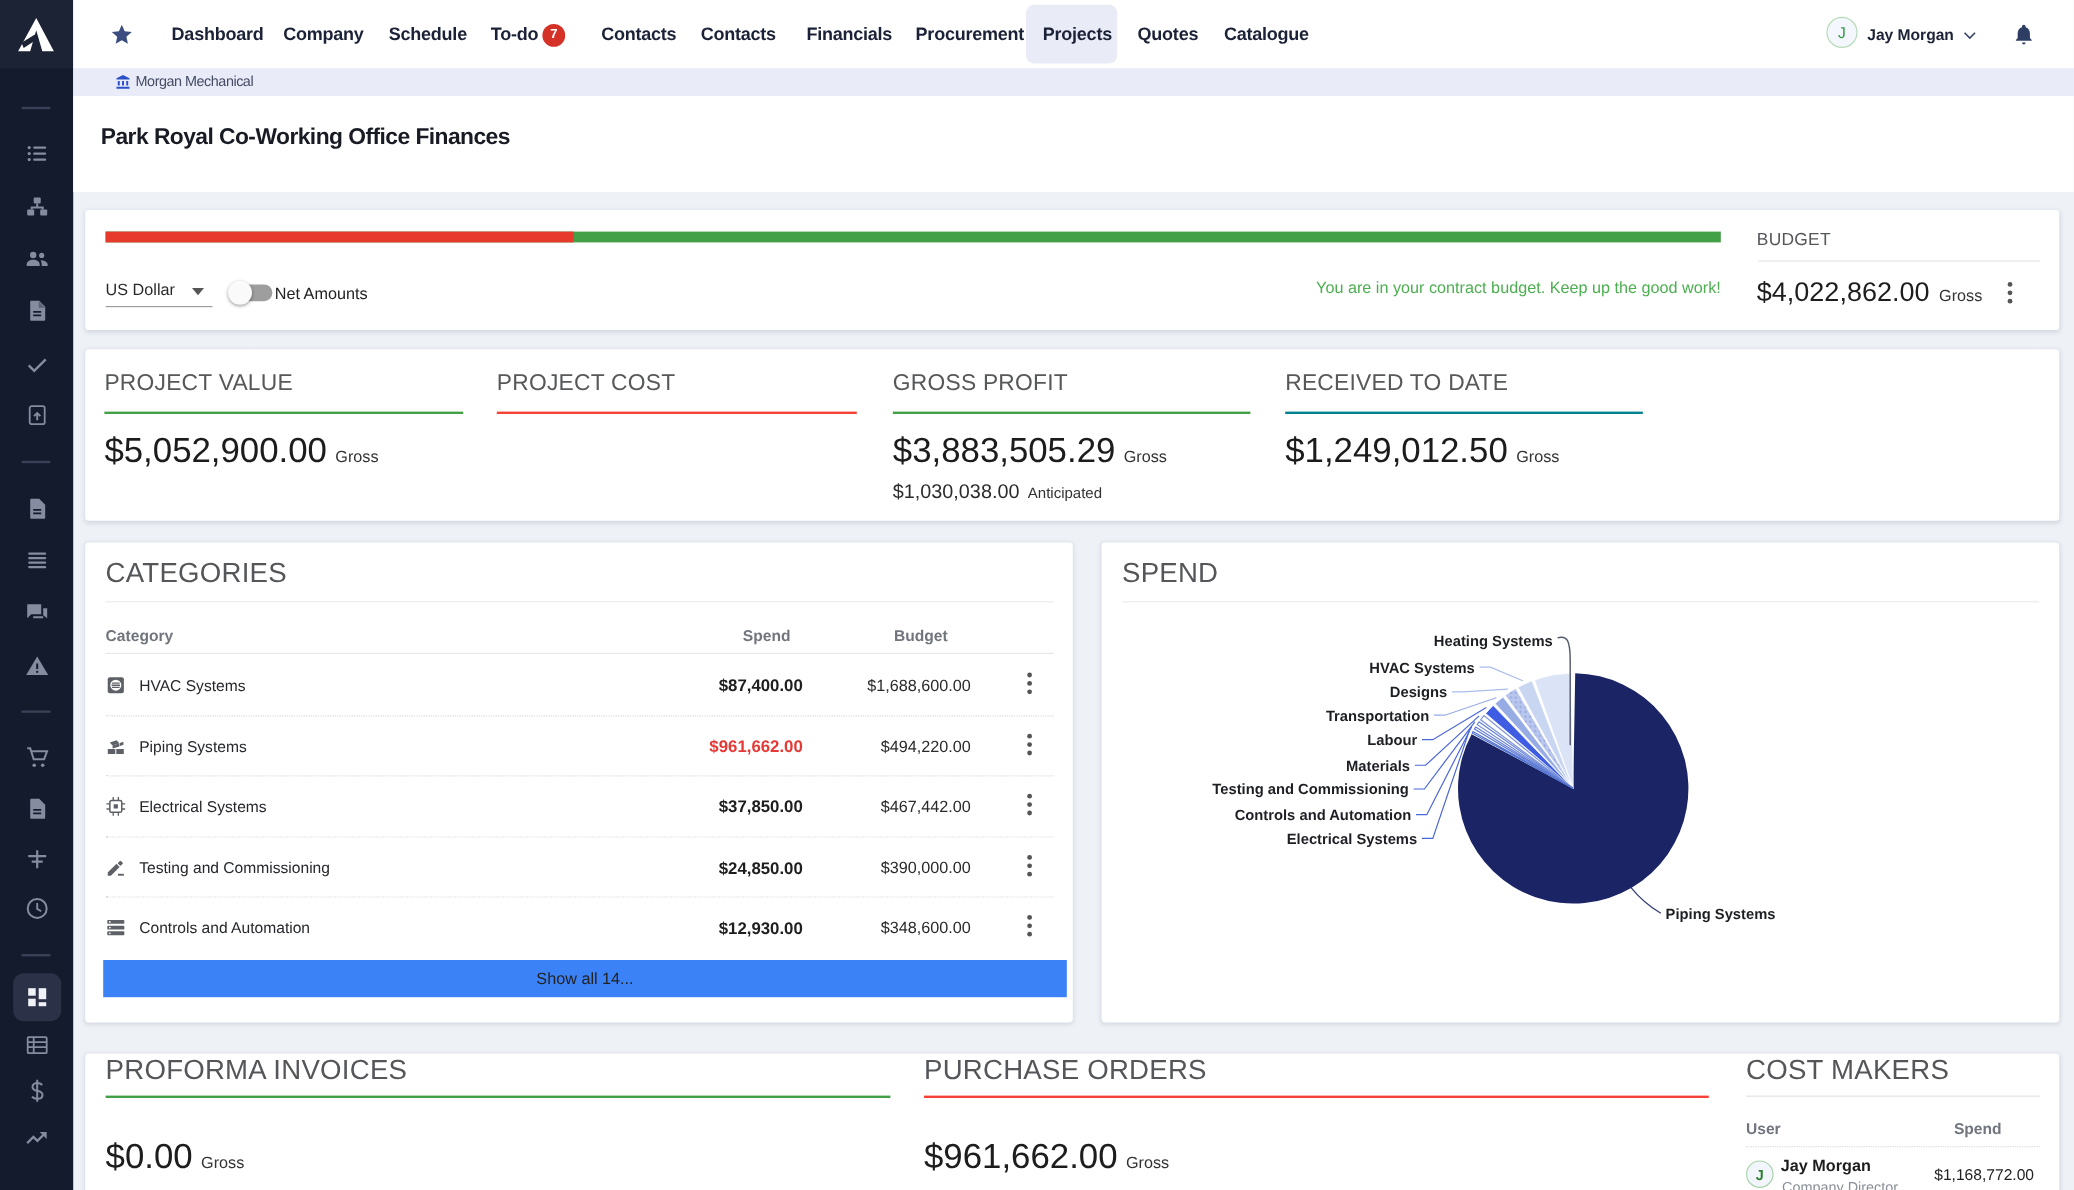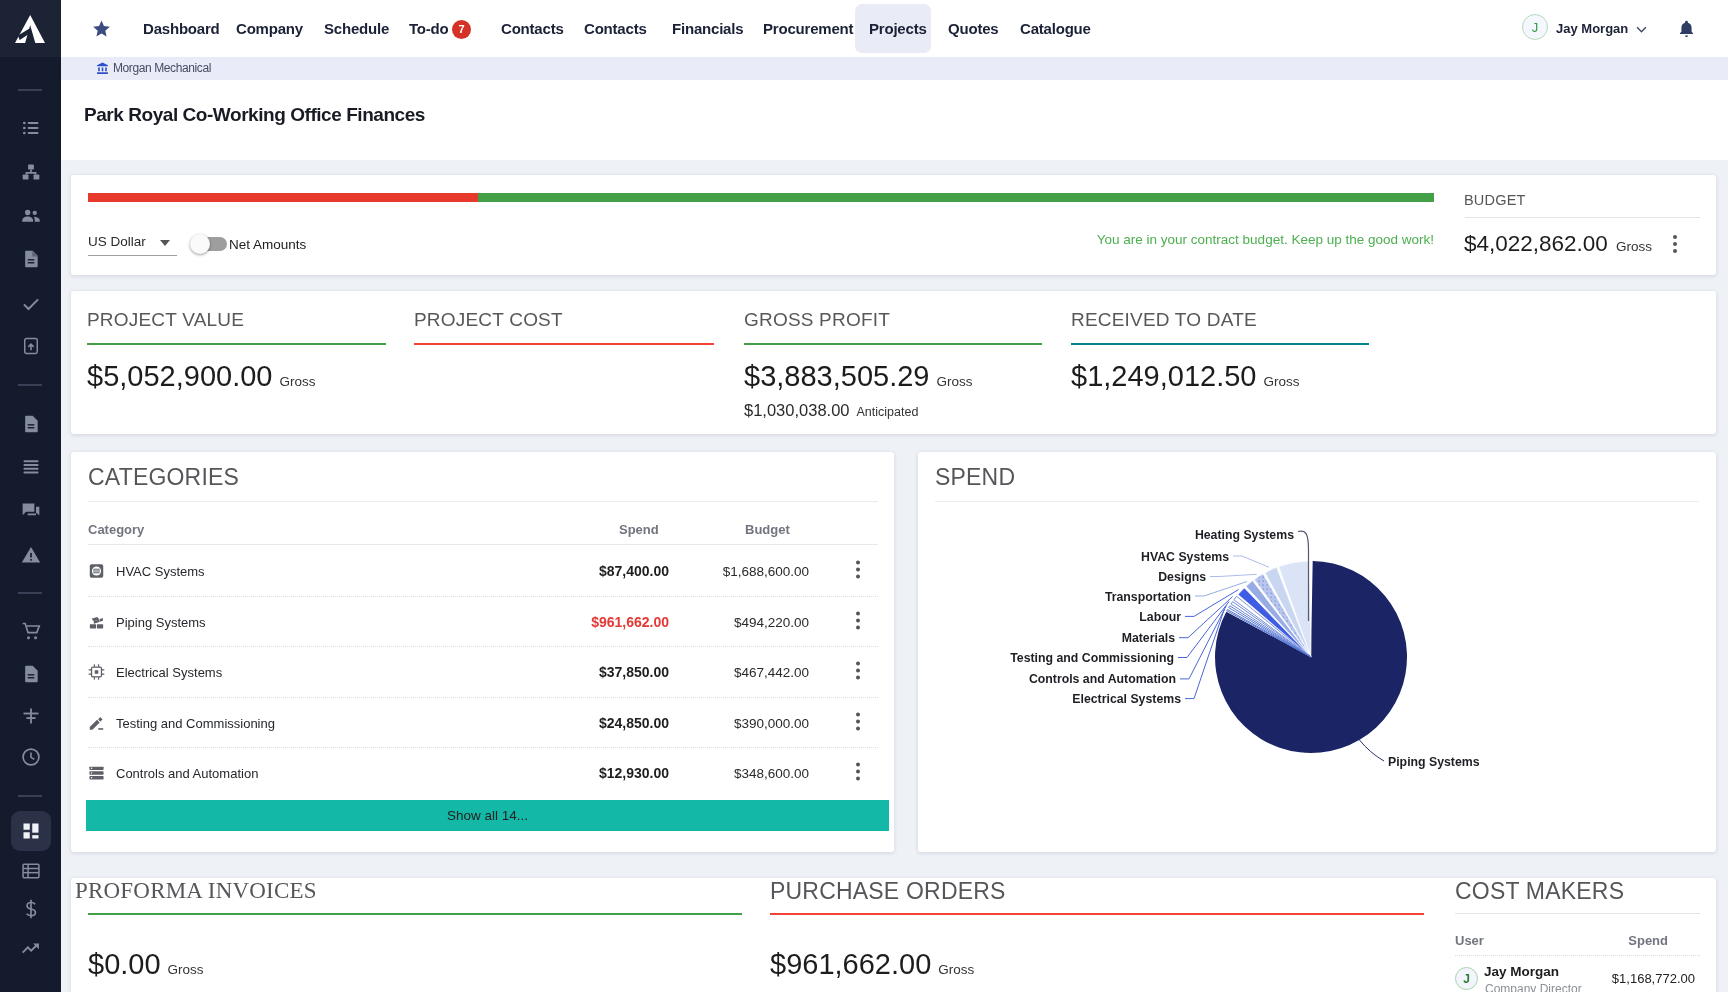--- a/index.html
+++ b/index.html
@@ -66,21 +66,21 @@
 #catline { position:absolute; left:17px; top:49px; width:790px; border-top:1px solid #ececec; }
 .th { position:absolute; font-size:13px; font-weight:700; color:#71757e; }
 #thline { position:absolute; left:17px; top:92px; width:790px; border-top:1px solid #e8e8e8; }
 .catrow { position:absolute; left:17px; width:790px; height:51px; }
 .catrow .nm { position:absolute; left:28px; top:50%; transform:translateY(-50%); font-size:13px; color:#26282d; }
 .catrow .ic { position:absolute; left:0px; top:50%; transform:translateY(-50%); }
 .catrow .sp { position:absolute; right:209px; top:50%; transform:translateY(-50%); font-size:14px; font-weight:700; color:#1e1e1e; }
 .catrow .bg2 { position:absolute; right:69px; top:50%; transform:translateY(-50%); font-size:13.5px; color:#2a2a2a; }
 .catrow .kb { position:absolute; right:18px; top:50%; transform:translateY(-50%); }
 .rowsep { border-top:1px dotted #dcdcdc; }
-#showall { position:absolute; left:15px; top:348px; width:803px; height:31px; background:#14b8a6; text-align:center; line-height:31px; font-size:13.5px; color:#222; }
+#showall { position:absolute; left:15px; top:348px; width:803px; height:31px; background:#3b82f6; text-align:center; line-height:31px; font-size:13.5px; color:#222; }
 
 
 #spendhead { position:absolute; left:17px; top:12px; }
 #spendline { position:absolute; left:17px; top:49px; width:764px; border-top:1px solid #ececec; }
 
 
 .b5head { position:absolute; top:0px; }
 .b5line { position:absolute; top:35px; height:2px; }
 .b5val { position:absolute; top:52px; font-size:29px; color:#1d1d1d; white-space:nowrap;margin-top:18px; }
 .b5val .gross { font-size:13.5px; color:#333; margin-left:7px; }
@@ -464,21 +464,21 @@
       <text x="257" y="190.2">Materials</text>
       <text x="256" y="210.0">Testing and Commissioning</text>
       <text x="258" y="231.4">Controls and Automation</text>
       <text x="263" y="251.1">Electrical Systems</text>
     </g>
     <text x="470" y="313.5" font-size="12.3" font-weight="bold" fill="#1d1f24">Piping Systems</text>
   </svg>
 </div>
 
 <div class="card" id="card5">
-  <div class="b5head sechead" style="left:4px;font-family:Liberation Serif, serif;">PROFORMA INVOICES</div>
+  <div class="b5head sechead" style="left:17px;">PROFORMA INVOICES</div>
   <div class="b5line" style="left:17px; width:654px; background:#43a047;"></div>
   <div class="b5val" style="left:17px;">$0.00<span class="gross">Gross</span></div>
 
   <div class="b5head sechead" style="left:699px;">PURCHASE ORDERS</div>
   <div class="b5line" style="left:699px; width:654px; background:#f44336;"></div>
   <div class="b5val" style="left:699px;">$961,662.00<span class="gross">Gross</span></div>
 
   <div class="b5head sechead" style="left:1384px;">COST MAKERS</div>
   <div class="b5line" style="left:1384px; width:245px; background:#e4e4e4; height:1px;"></div>
   <span class="th" style="left:1384px; top:55px;">User</span>

